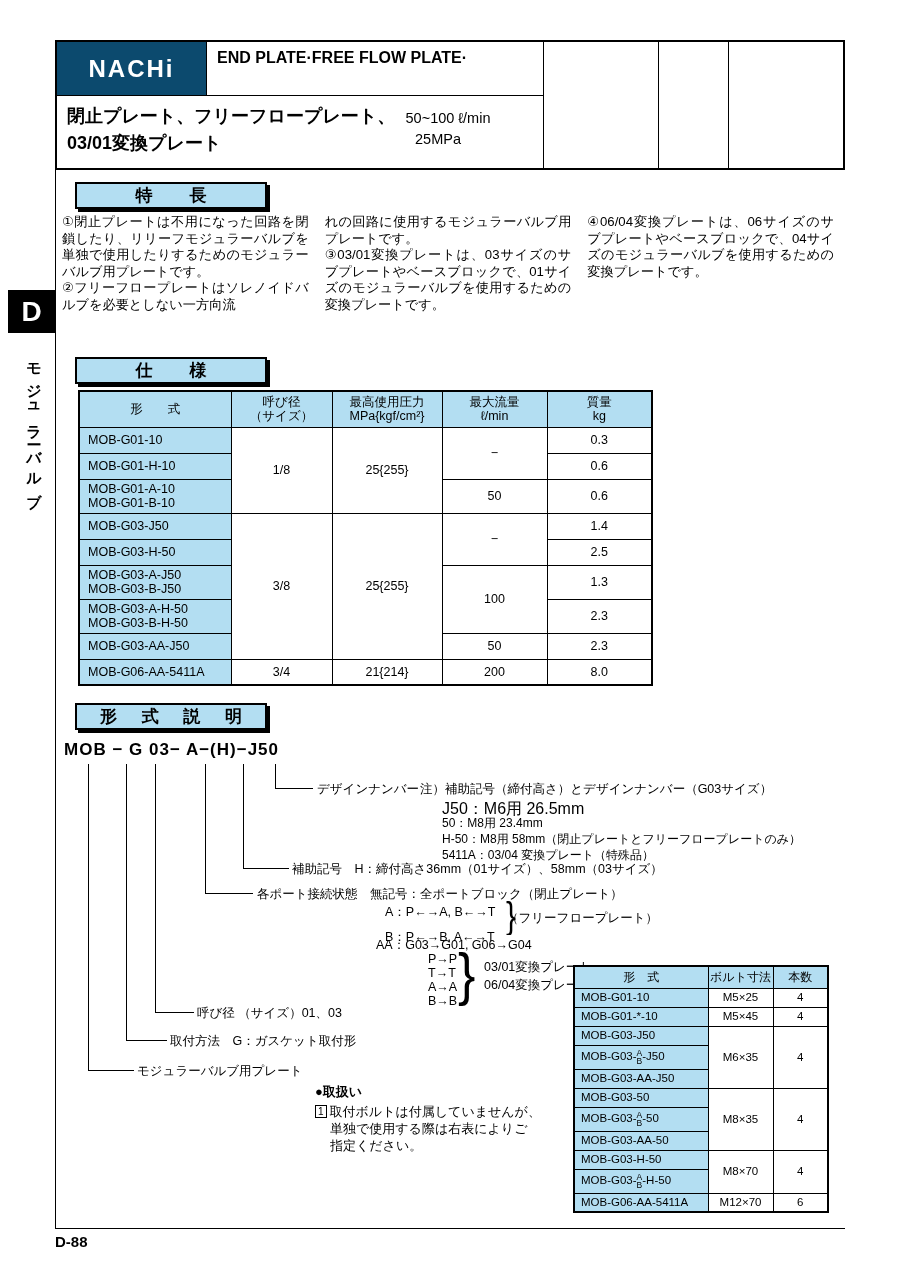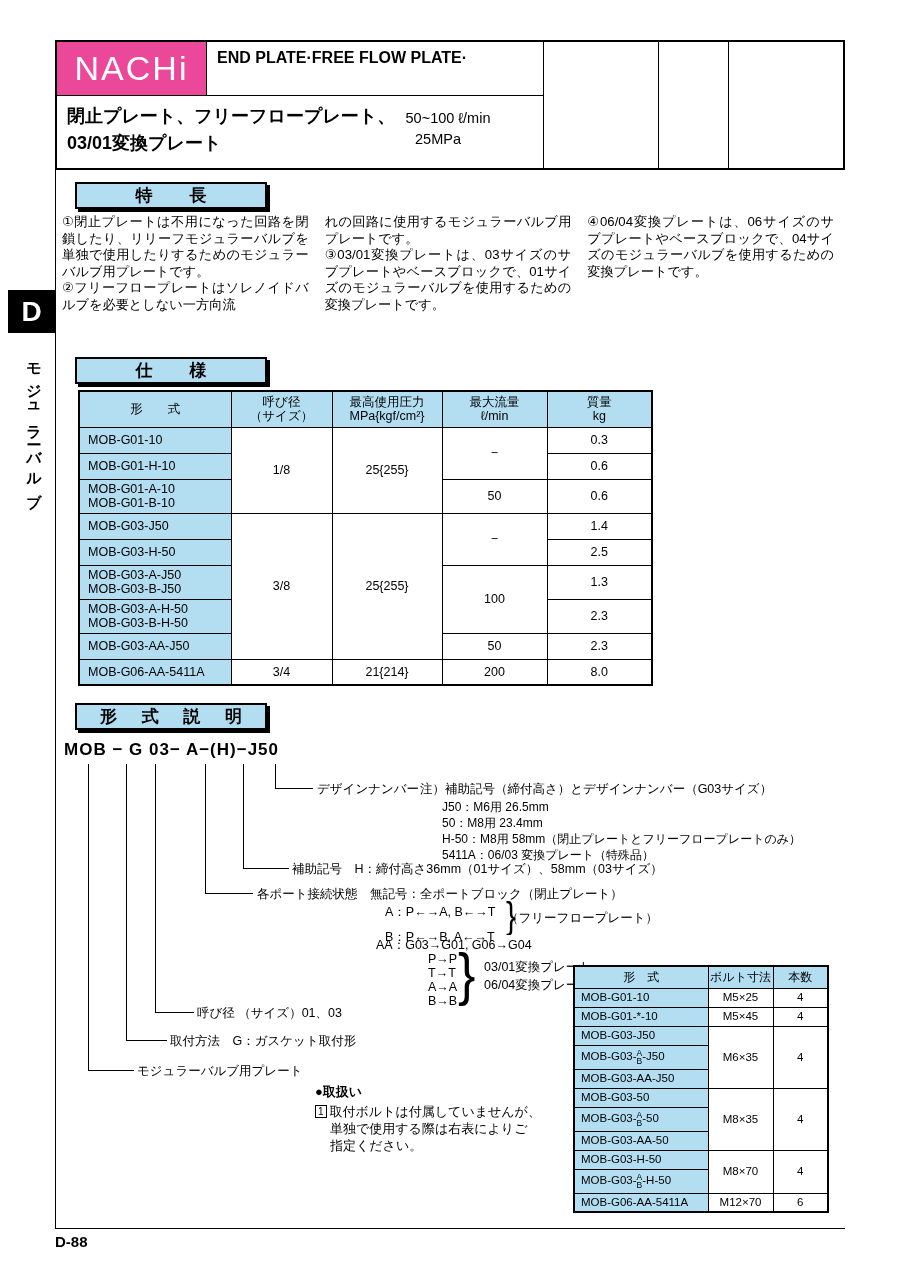--- a/index.html
+++ b/index.html
@@ -6,22 +6,22 @@
   html,body{background:#fff}
   body{width:900px;height:1273px;position:relative;font-family:"Liberation Sans","DejaVu Sans",sans-serif;color:#000;overflow:hidden}
   .vl{position:absolute;width:0;border-left:1px solid #000}
   .hl{position:absolute;height:0;border-top:1px solid #000}
   
   .sec-head{position:absolute;left:75px;width:192px;height:27px;background:#b3def2;border:2px solid #000;
             box-shadow:3px 3px 0 #000;display:flex;align-items:center;justify-content:center;
             font-size:17px;font-weight:bold;letter-spacing:10px;text-indent:10px;white-space:nowrap}
   
   .hdr{position:absolute;left:55px;top:40px;width:790px;height:130px;border:2px solid #000;background:#fff}
-  .logo-box{position:absolute;left:0;top:0;width:149px;height:53px;background:#ec4899;color:#fff;
-            display:flex;align-items:center;justify-content:center;font-size:34px;font-weight:normal;letter-spacing:2px}
+  .logo-box{position:absolute;left:0;top:0;width:149px;height:53px;background:#0c4a6e;color:#fff;
+            display:flex;align-items:center;justify-content:center;font-size:24px;font-weight:bold;letter-spacing:2px}
   .hdr-en{position:absolute;left:160px;top:5px;font-size:16px;font-weight:bold;line-height:22px}
   .hdr-jp{position:absolute;left:10px;top:61px;font-size:18px;font-weight:bold;line-height:27px}
   .hdr-spec{position:absolute;left:300px;top:66px;width:182px;text-align:center;font-size:14.5px;line-height:21px}
   .hdr-spec .p2{padding-right:20px}
   
   .features{position:absolute;left:62px;top:214px;width:772px;display:flex;gap:16px}
   .fcol{width:247px;font-size:13.2px;line-height:16.6px;text-align:justify}
   
   table{border-collapse:collapse;table-layout:fixed}
   .spec-table{position:absolute;left:78px;top:390px;border:2px solid #000}
@@ -197,24 +197,24 @@
   <div class="hl" style="top:155px;left:145px;width:48px"></div>
   <div class="vl" style="left:95px;top:26px;height:248px"></div>
   <div class="hl" style="top:274px;left:95px;width:39px"></div>
   <div class="vl" style="left:66px;top:26px;height:276px"></div>
   <div class="hl" style="top:302px;left:66px;width:41px"></div>
   <div class="vl" style="left:28px;top:26px;height:306px"></div>
   <div class="hl" style="top:332px;left:28px;width:46px"></div>
 
   <div class="dlabel" style="left:257px;top:43px">デザインナンバー</div>
   <div class="dlabel" style="left:360px;top:43px">注）補助記号（締付高さ）とデザインナンバー（G03サイズ）</div>
-  <div class="dlabel" style="left:382px;top:61px;font-size:12px">J50：M6用 26.5mm</div>
+  <div class="dlabel" style="left:382px;top:61px;font-size:16px">J50：M6用 26.5mm</div>
   <div class="dlabel" style="left:382px;top:77px;font-size:12px">50：M8用 23.4mm</div>
   <div class="dlabel" style="left:382px;top:93px;font-size:12px">H-50：M8用 58mm（閉止プレートとフリーフロープレートのみ）</div>
-  <div class="dlabel" style="left:382px;top:109px;font-size:12px">5411A：06/03 変換プレート（特殊品）</div>
+  <div class="dlabel" style="left:382px;top:109px;font-size:12px">5411A：03/04 変換プレート（特殊品）</div>
 
   <div class="dlabel" style="left:232px;top:123px">補助記号　H：締付高さ36mm（01サイズ）、58mm（03サイズ）</div>
   <div class="dlabel" style="left:197px;top:148px">各ポート接続状態　無記号：全ポートブロック（閉止プレート）</div>
 
   <div class="dlabel" style="left:325px;top:166px">A：P←→A, B←→T</div>
   <div class="dlabel" style="left:325px;top:191px">B：P←→B, A←→T</div>
   <div class="brace" style="left:446px;top:160px;font-size:30px;transform:scaleY(1.25)">}</div>
   <div class="dlabel" style="left:446px;top:172px">（フリーフロープレート）</div>
   <div class="dlabel" style="left:316px;top:199px">AA：G03→G01, G06→G04</div>
 

